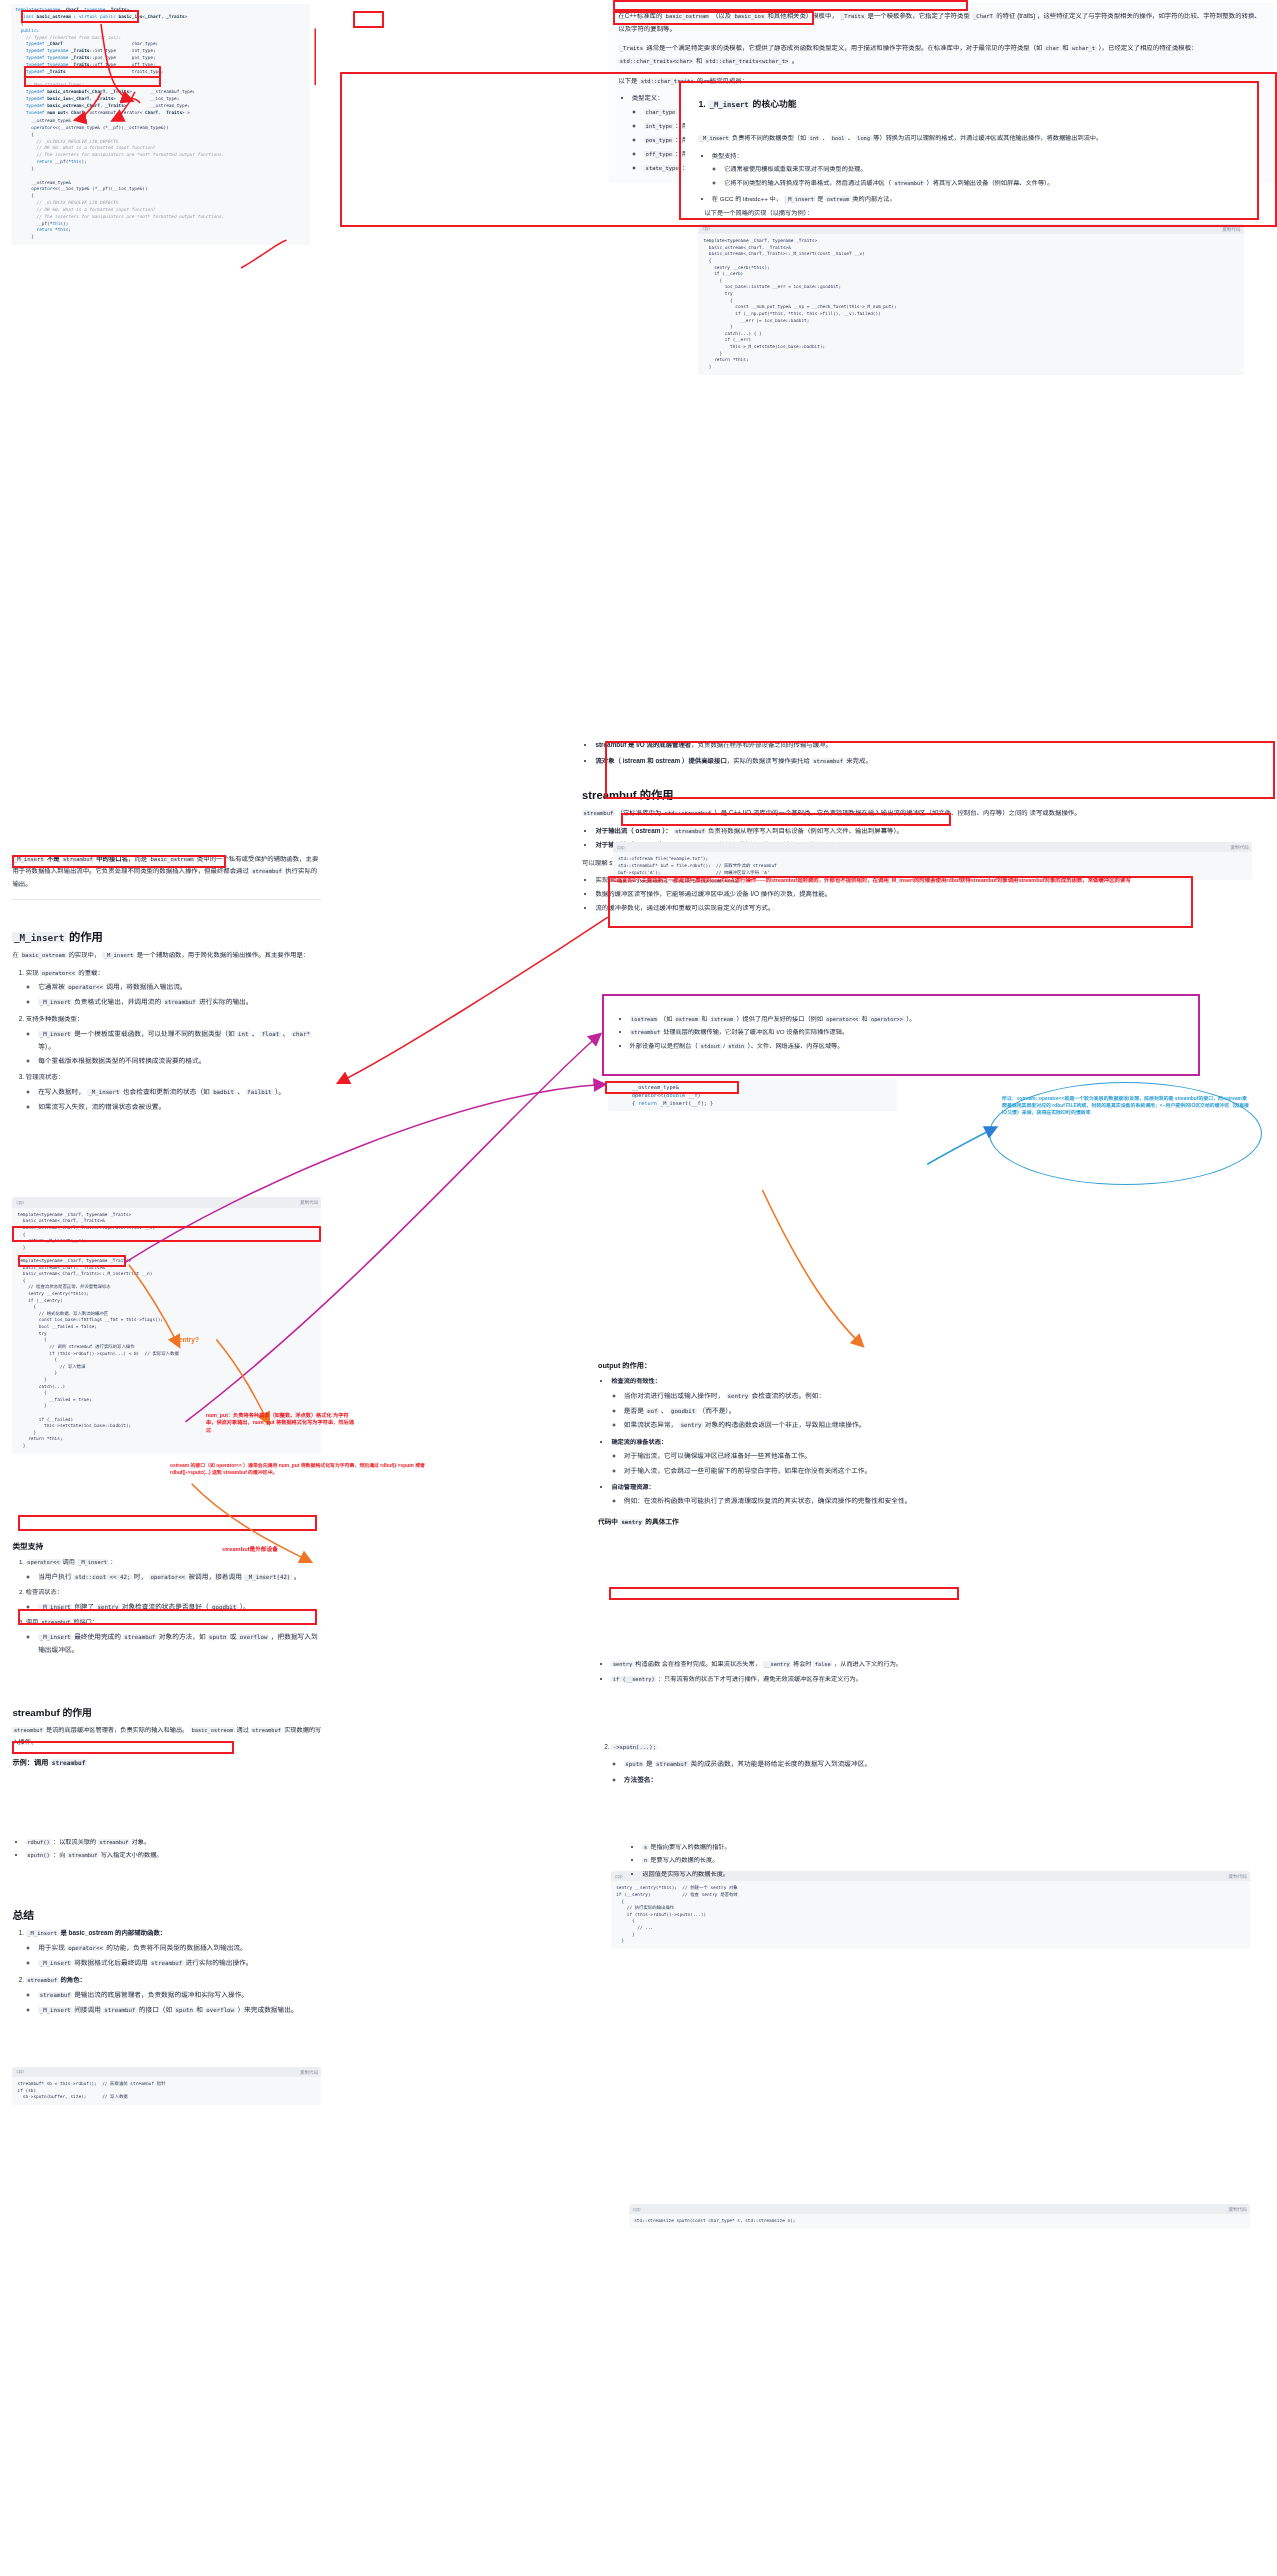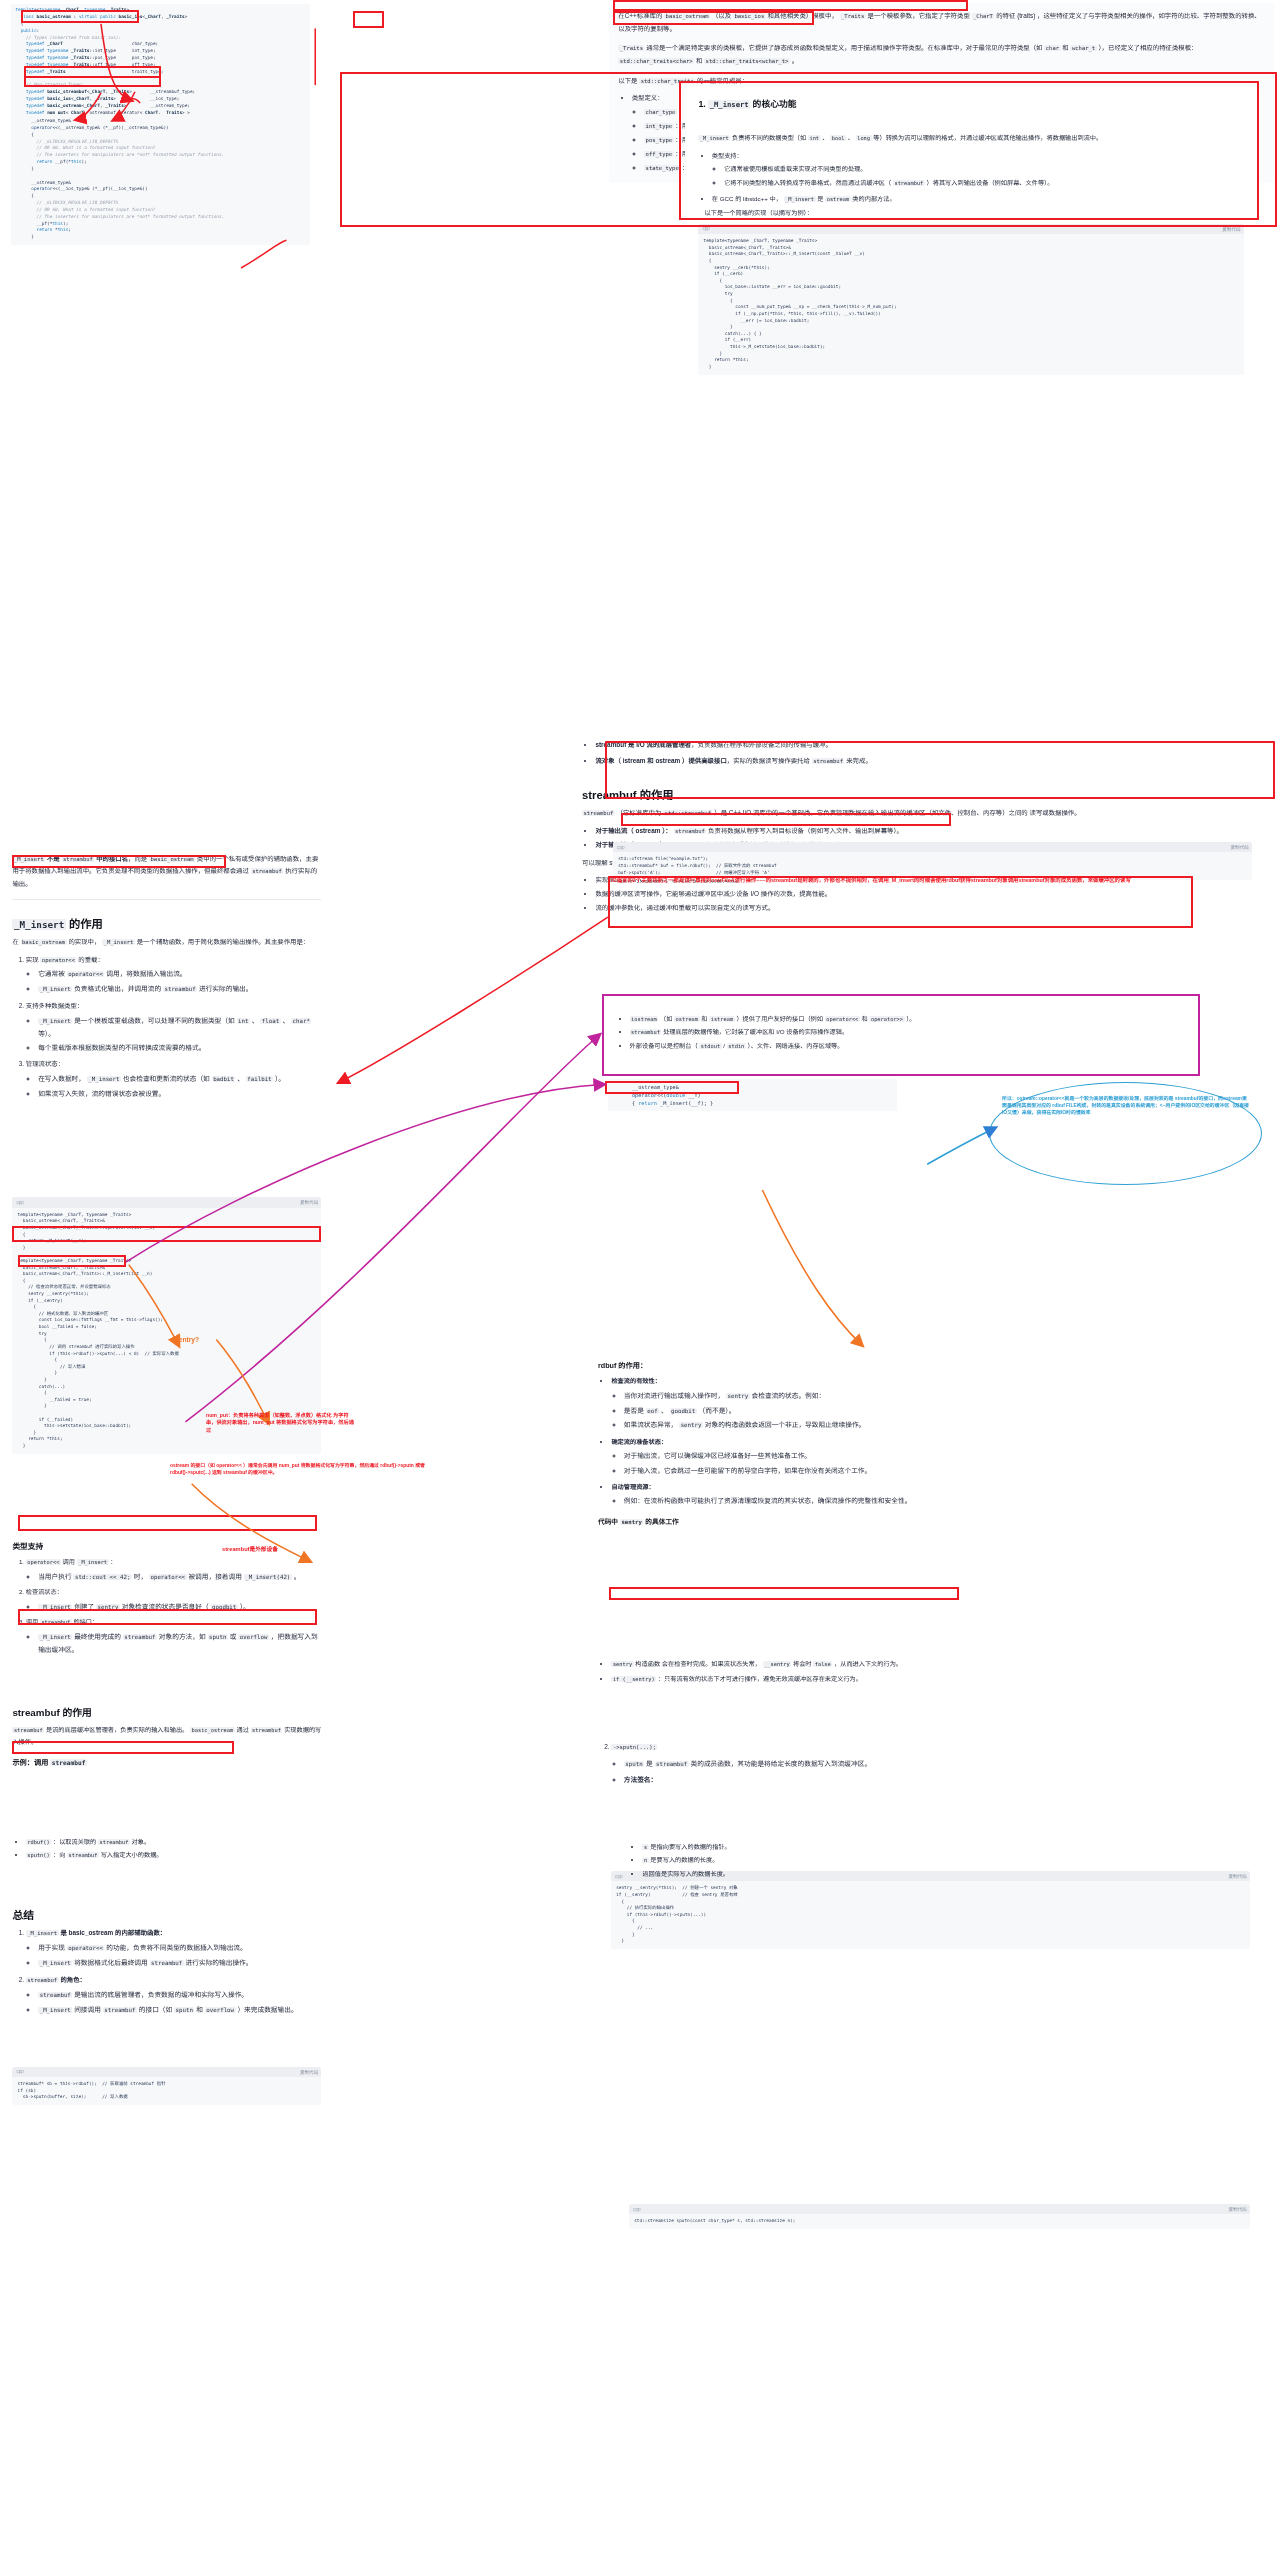--- a/index.html
+++ b/index.html
@@ -192,21 +192,21 @@
     <span class="kw">return</span> *<span class="kw">this</span>;
   }</pre>
     </div>
   </div>
 
   <div class="col" style="left:12.4px; top:853px; width:309px;">
     <p class="txt" style="font-size:6.4px;">
       <span class="tok">_M_insert</span> <b>不是</b> <span class="tok">streambuf</span> <b>中的接口名</b>，而是 <span class="tok">basic_ostream</span> 类中的一个私有或受保护的辅助函数，主要用于将数据插入到输出流中。它负责处理不同类型的数据插入操作，但最终都会通过 <span class="tok">streambuf</span> 执行实际的输出。
     </p>
     <hr class="rule">
-    <h2 class="sec" style="margin-top:15px;">
+    <h2 class="sec" style="margin-top:28px;">
       <span class="tok" style="font-size:9.3px;">_M_insert</span><span> 的作用</span>
     </h2>
     <p class="txt" style="font-size:6.4px;">
       在 <span class="tok">basic_ostream</span> 的实现中， <span class="tok">_M_insert</span> 是一个辅助函数，用于简化数据的输出操作。其主要作用是：
     </p>
     <ol class="lst">
       <li style="font-size:6.4px;">实现 <span class="tok">operator&lt;&lt;</span> 的重载：
         <ul class="sub">
           <li>它通常被 <span class="tok">operator&lt;&lt;</span> 调用，将数据插入输出流。</li>
           <li><span class="tok">_M_insert</span> 负责格式化输出，并调用流的 <span class="tok">streambuf</span> 进行实际的输出。</li>
@@ -356,21 +356,21 @@
   </div>
 
   <div class="col" style="left:12.4px; top:1834px; width:309px;">
     <ul class="lst">
       <li style="font-size:6.2px;"><span class="tok">rdbuf()</span> ：以取流关联的 <span class="tok">streambuf</span> 对象。</li>
       <li style="font-size:6.2px;"><span class="tok">sputn()</span> ：向 <span class="tok">streambuf</span> 写入指定大小的数据。</li>
     </ul>
   </div>
 
   <div class="col" style="left:598px; top:1360px; width:680px;">
-    <h3 class="sec" style="font-size:7.2px; margin-bottom:5.2px;">rdbuf 的作用：</h3>
+    <h3 class="sec" style="font-size:7.2px; margin-bottom:5.2px;">output 的作用：</h3>
     <ul class="lst">
       <li style="font-size:6.2px;"><b>检查流的有效性：</b>
         <ul class="sub">
           <li>当你对流进行输出或输入操作时， <span class="tok">sentry</span> 会检查流的状态。例如：</li>
           <li>是否是 <span class="tok">eof</span> 、 <span class="tok">goodbit</span> （而不是）。</li>
           <li>如果流状态异常， <span class="tok">sentry</span> 对象的构造函数会返回一个非正，导致阻止继续操作。</li>
         </ul>
       </li>
       <li style="font-size:6.2px; margin-top:4.1px;"><b>确定流的准备状态：</b>
         <ul class="sub">

